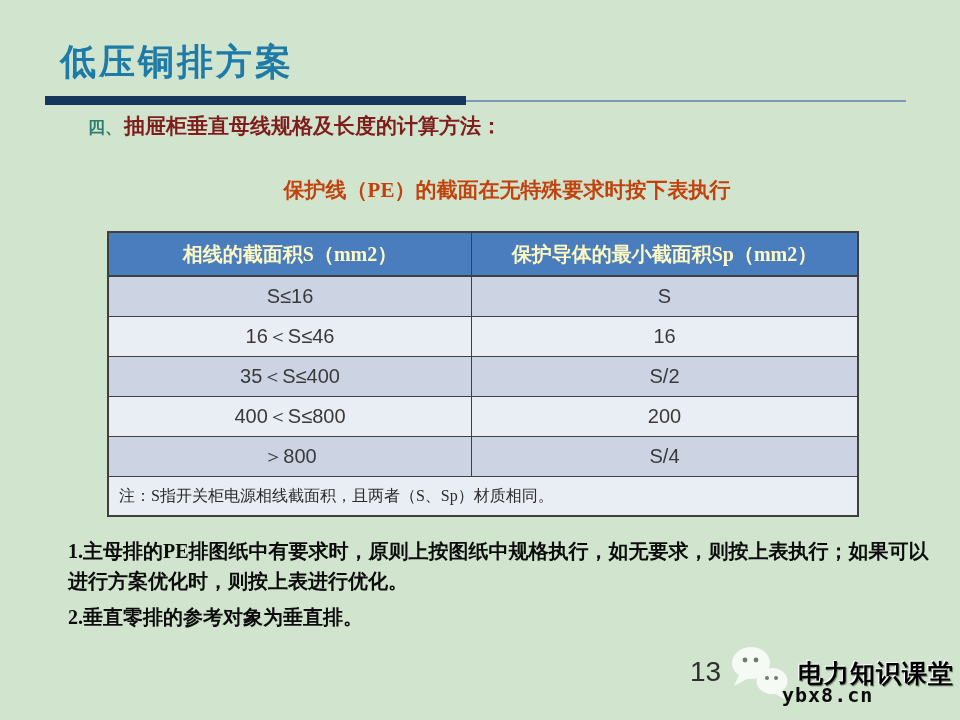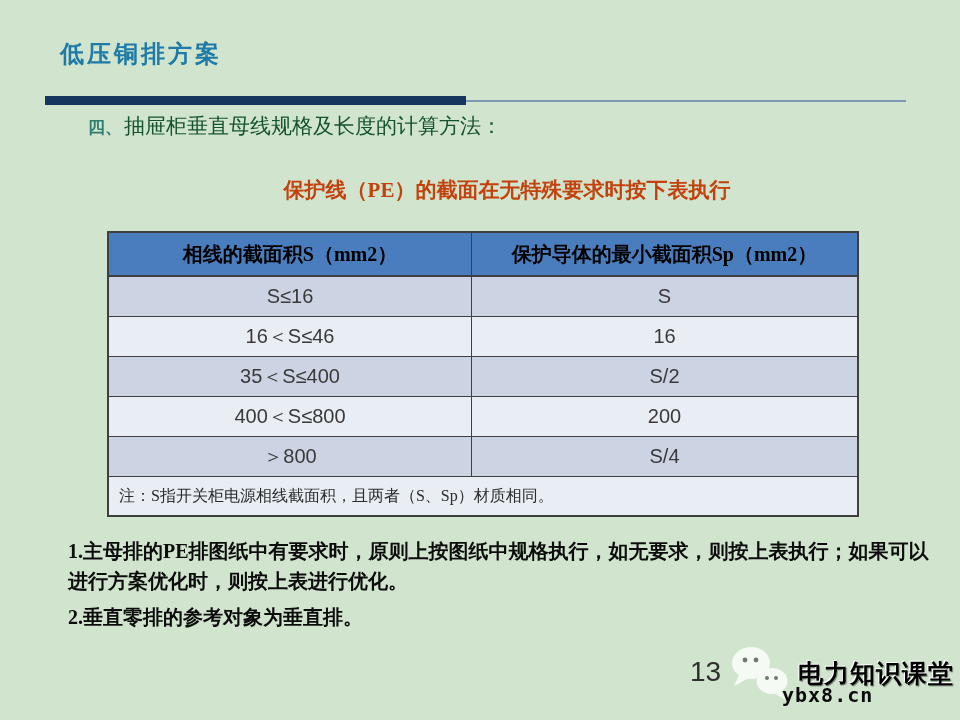--- a/index.html
+++ b/index.html
@@ -6,56 +6,56 @@
   body{
     width:960px;height:720px;overflow:hidden;position:relative;
     background:#d1e5ce;
     font-family:"Liberation Serif", serif;
   }
   .slide{position:absolute;inset:0;}
 
   
   .title{
     position:absolute;left:60px;top:38px;margin:0;
-    font-size:24px;font-weight:bold;letter-spacing:3px;
+    font-size:36px;font-weight:bold;letter-spacing:3px;
     color:#1e7aa6;
     font-family:"Liberation Serif", serif;
   }
   .rule-thick{
     position:absolute;left:45px;top:96px;width:421px;height:9px;
     background:#17365d;
   }
   .rule-thin{
     position:absolute;left:466px;top:100px;width:440px;height:2px;
     background:#7e99b5;
   }
 
   
   .section-line{
     position:absolute;left:88px;top:112px;width:840px;
     font-weight:bold;color:#111;
   }
   .sec-num{font-size:17px;color:#2e7d6e;font-weight:bold;margin-right:2px;}
-  .sec-text{font-size:21px;color:#14532d;font-weight:normal;margin-top:44px;}
+  .sec-text{font-size:21px;color:#7f1d1d;font-weight:bold;margin-top:44px;}
 
   
   .caption{
     position:absolute;left:112px;top:176px;width:790px;
     text-align:center;font-size:21px;font-weight:bold;color:#c2410c;
   }
 
   
   table.pe{
     position:absolute;left:107px;top:231px;width:752px;
     border-collapse:collapse;table-layout:fixed;
     border:2px solid #3f3f3f;
     font-family:"Liberation Sans", sans-serif;
   }
   table.pe th{
-    background:#4a7dbd;color:#000000;font-weight:bold;
+    background:#4a7dbd;color:#fef9c3;font-weight:bold;
     font-size:20px;height:40px;text-align:center;
     border:1px solid #3f3f3f;border-bottom:2px solid #3f3f3f;
     font-family:"Liberation Serif", serif;
   }
   table.pe td{
     height:37px;text-align:center;font-size:20px;color:#3a3a3a;
     border:1px solid #3f3f3f;
     margin-top:12px;
   }
   table.pe tr.band-dark td{background:#ccd3e2;}

